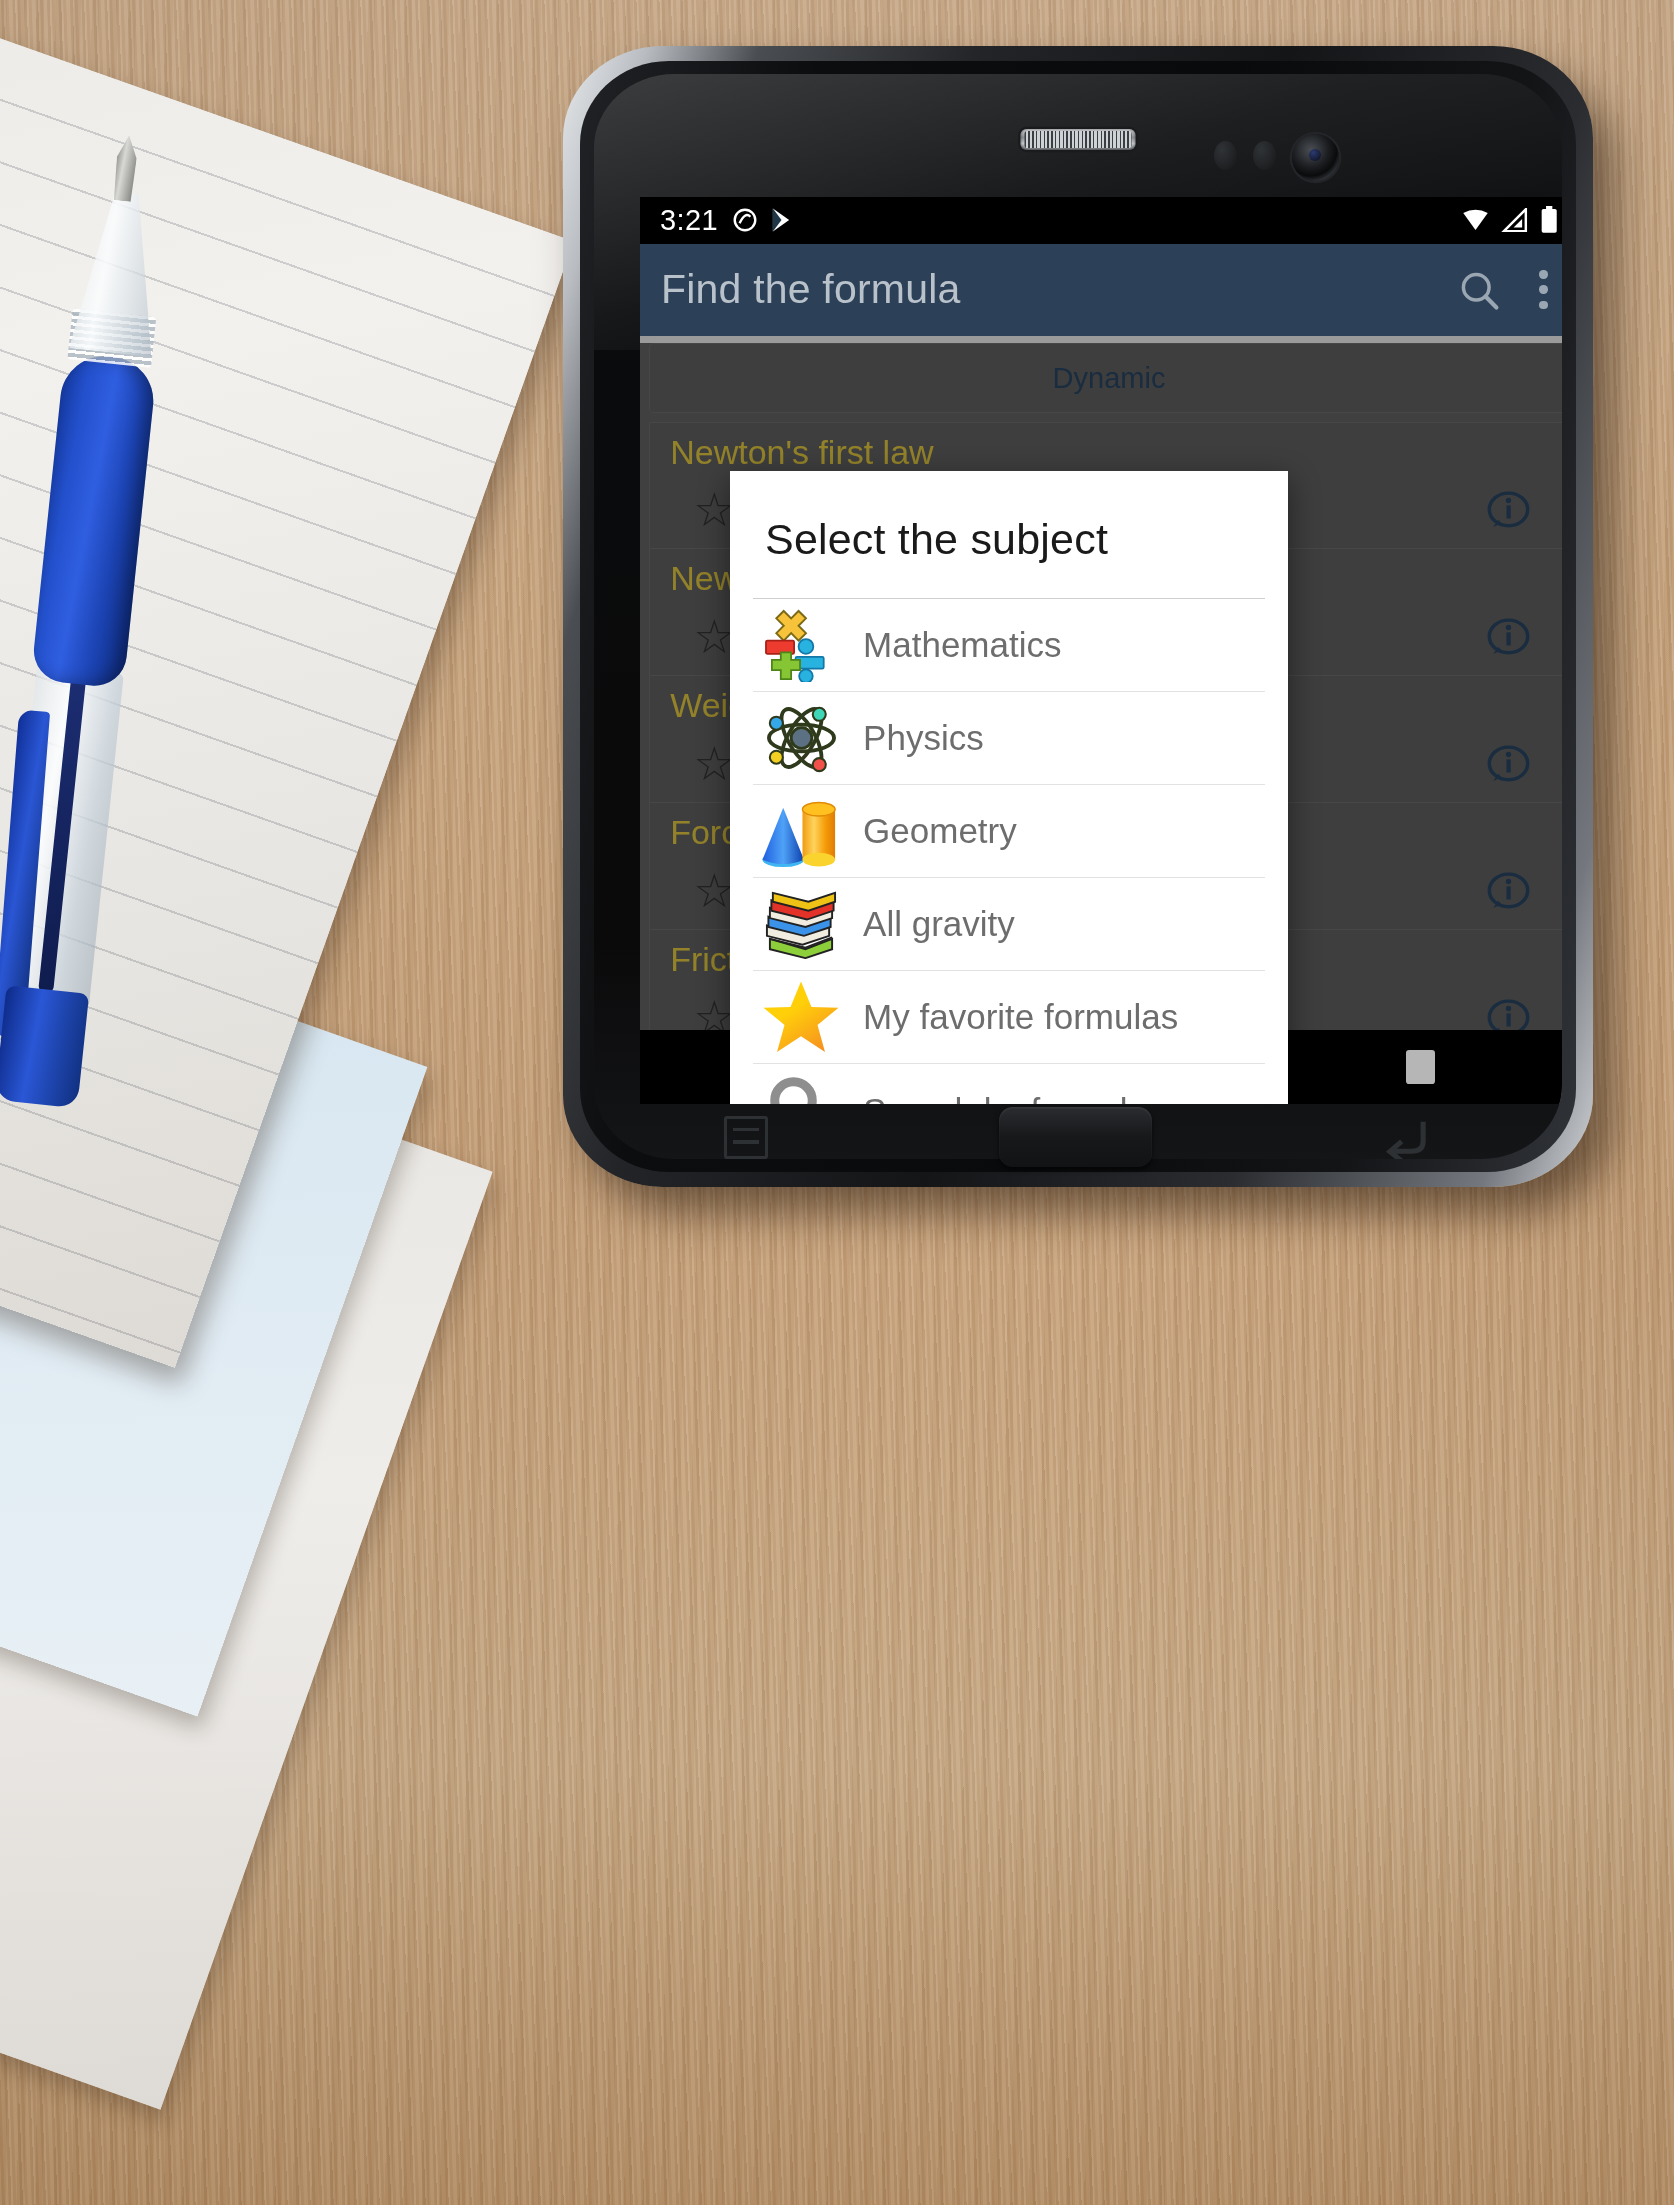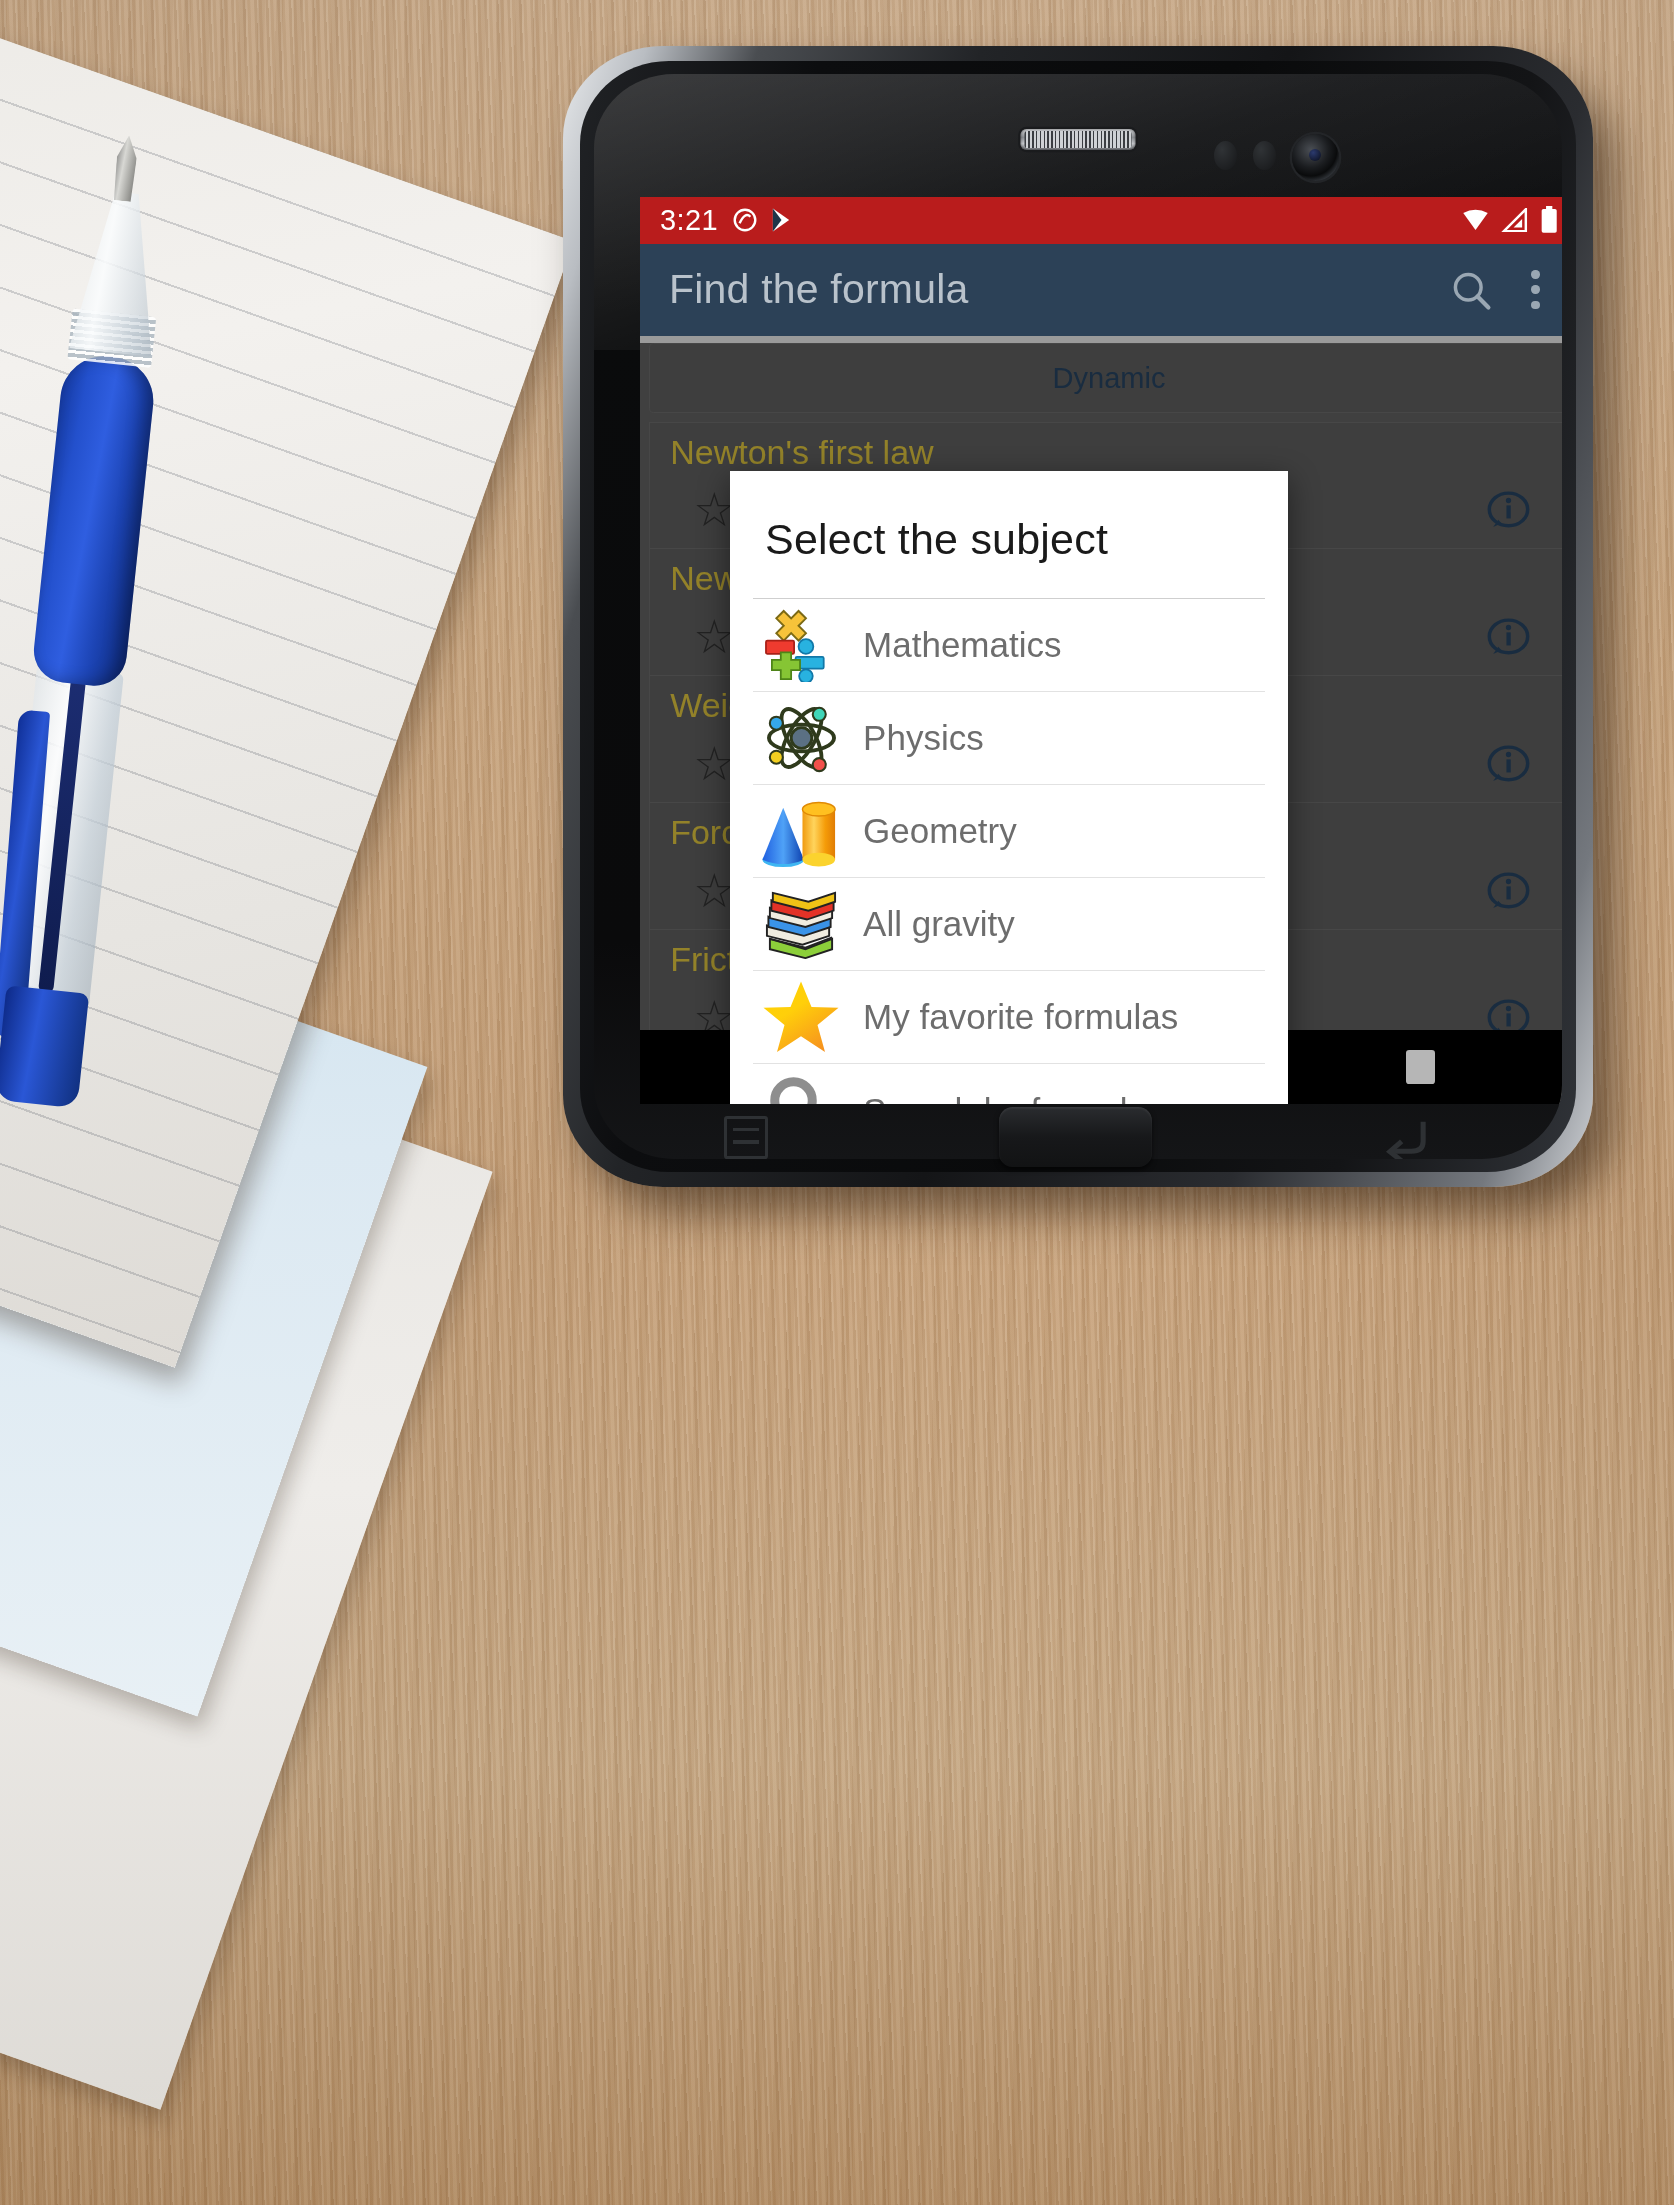--- a/index.html
+++ b/index.html
@@ -175,32 +175,32 @@
   
   .screen {
     position:absolute; left:46px; top:123px;
     width:938px; height:907px;
     background:#9a9a9a;
     overflow:hidden;
   }
 
   
   .statusbar {
-    height:47px; background:#b91c1c;
+    height:47px; background:#000000;
     display:flex; align-items:center; padding:0 20px; gap:14px;
     color:#ffffff;
   }
   .st-time { font-size:29px; font-weight:400; letter-spacing:0.4px; }
   .st-left-icons { display:flex; align-items:center; gap:12.3px; }
   .st-right { margin-left:auto; display:flex; align-items:center; gap:10.7px; }
 
   
   .appbar {
     height:92px; background:#2c4157;
-    display:flex; align-items:center; padding:0 29px;
+    display:flex; align-items:center; padding:0 21px;
   }
   .appbar-title {
     font-size:41px; color:#b9c2cb; font-weight:400; letter-spacing:0.2px;
   }
   .appbar-actions { margin-left:auto; display:flex; align-items:center; gap:29px; }
   .dots { display:flex; flex-direction:column; gap:6.9px; padding:4.6px 9.2px; }
   .dots span { width:8.4px; height:8.4px; border-radius:50%; background:#9aa7b3; display:block; }
 
   
   .content { position:relative; background:#6e6e6e; height:100%; }

